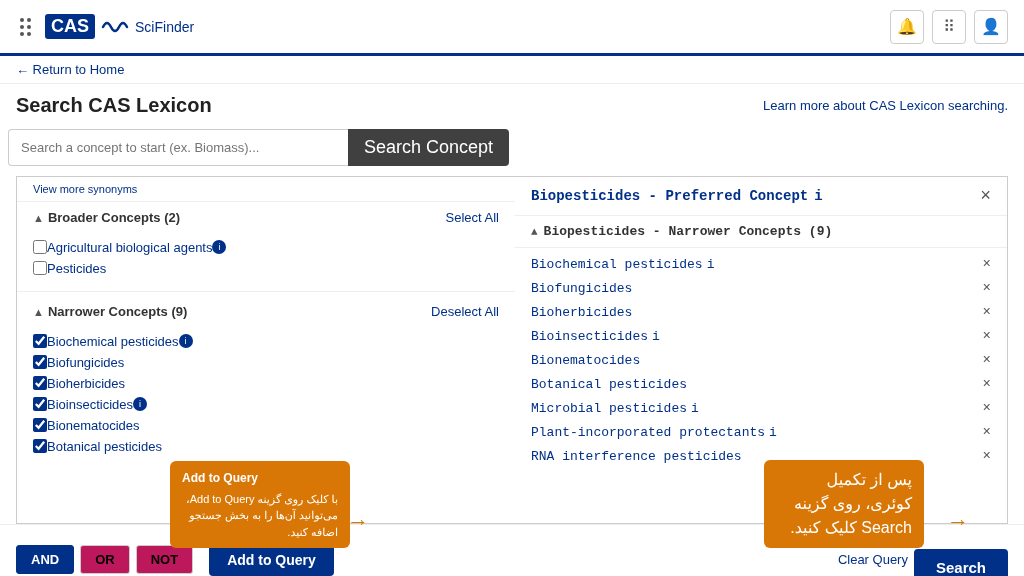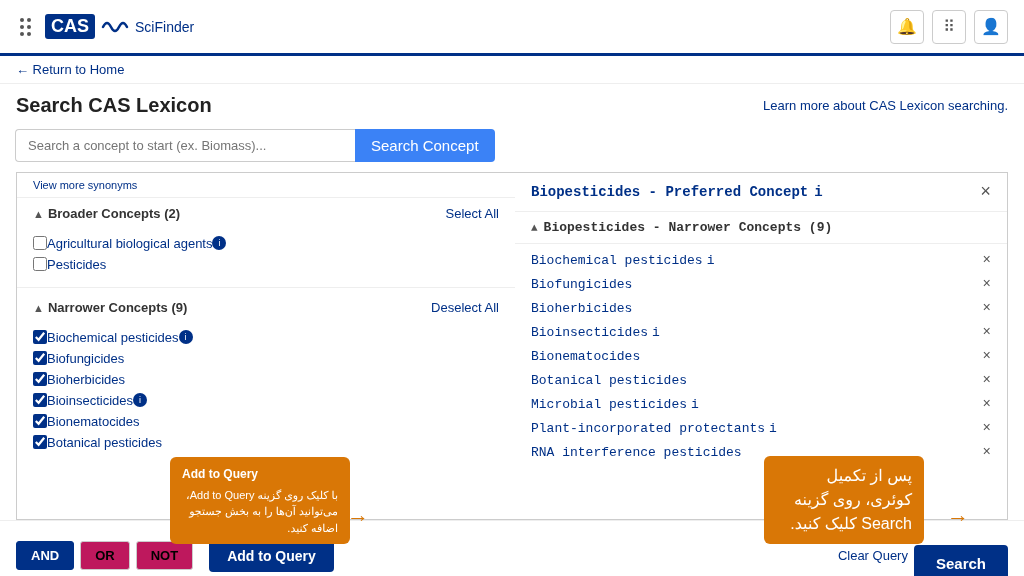--- a/index.html
+++ b/index.html
@@ -34,31 +34,31 @@
     
     .page-title-area {
       display: flex; justify-content: space-between; align-items: center;
       padding: 10px 16px 8px;
     }
     .page-title { font-size: 20px; font-weight: 600; color: #222; }
     .learn-more-link { color: #003087; font-size: 13px; cursor: pointer; text-decoration: none; }
 
     
     .search-bar-area {
-      padding: 4px 15px 10px;
+      padding: 4px 8px 10px;
       display: flex; gap: 0;
     }
     .concept-input {
       flex: 1; max-width: 340px; padding: 8px 12px;
       border: 1px solid #ccc; border-right: none; border-radius: 4px 0 0 4px;
       font-size: 13px; color: #888;
     }
     .search-concept-btn {
-      background: #3b82f6; color: #fff; border: none; padding: 8px 16px;
-      border-radius: 0 4px 4px 0; cursor: pointer; font-size: 15px;
+      background: #404040; color: #fff; border: none; padding: 8px 16px;
+      border-radius: 0 4px 4px 0; cursor: pointer; font-size: 18px;
     }
 
     
     .main-content {
       display: flex; gap: 0; padding: 0 16px; height: calc(576px - 56px - 32px - 48px - 46px - 46px);
       position: relative;
     }
 
     
     .left-panel {

